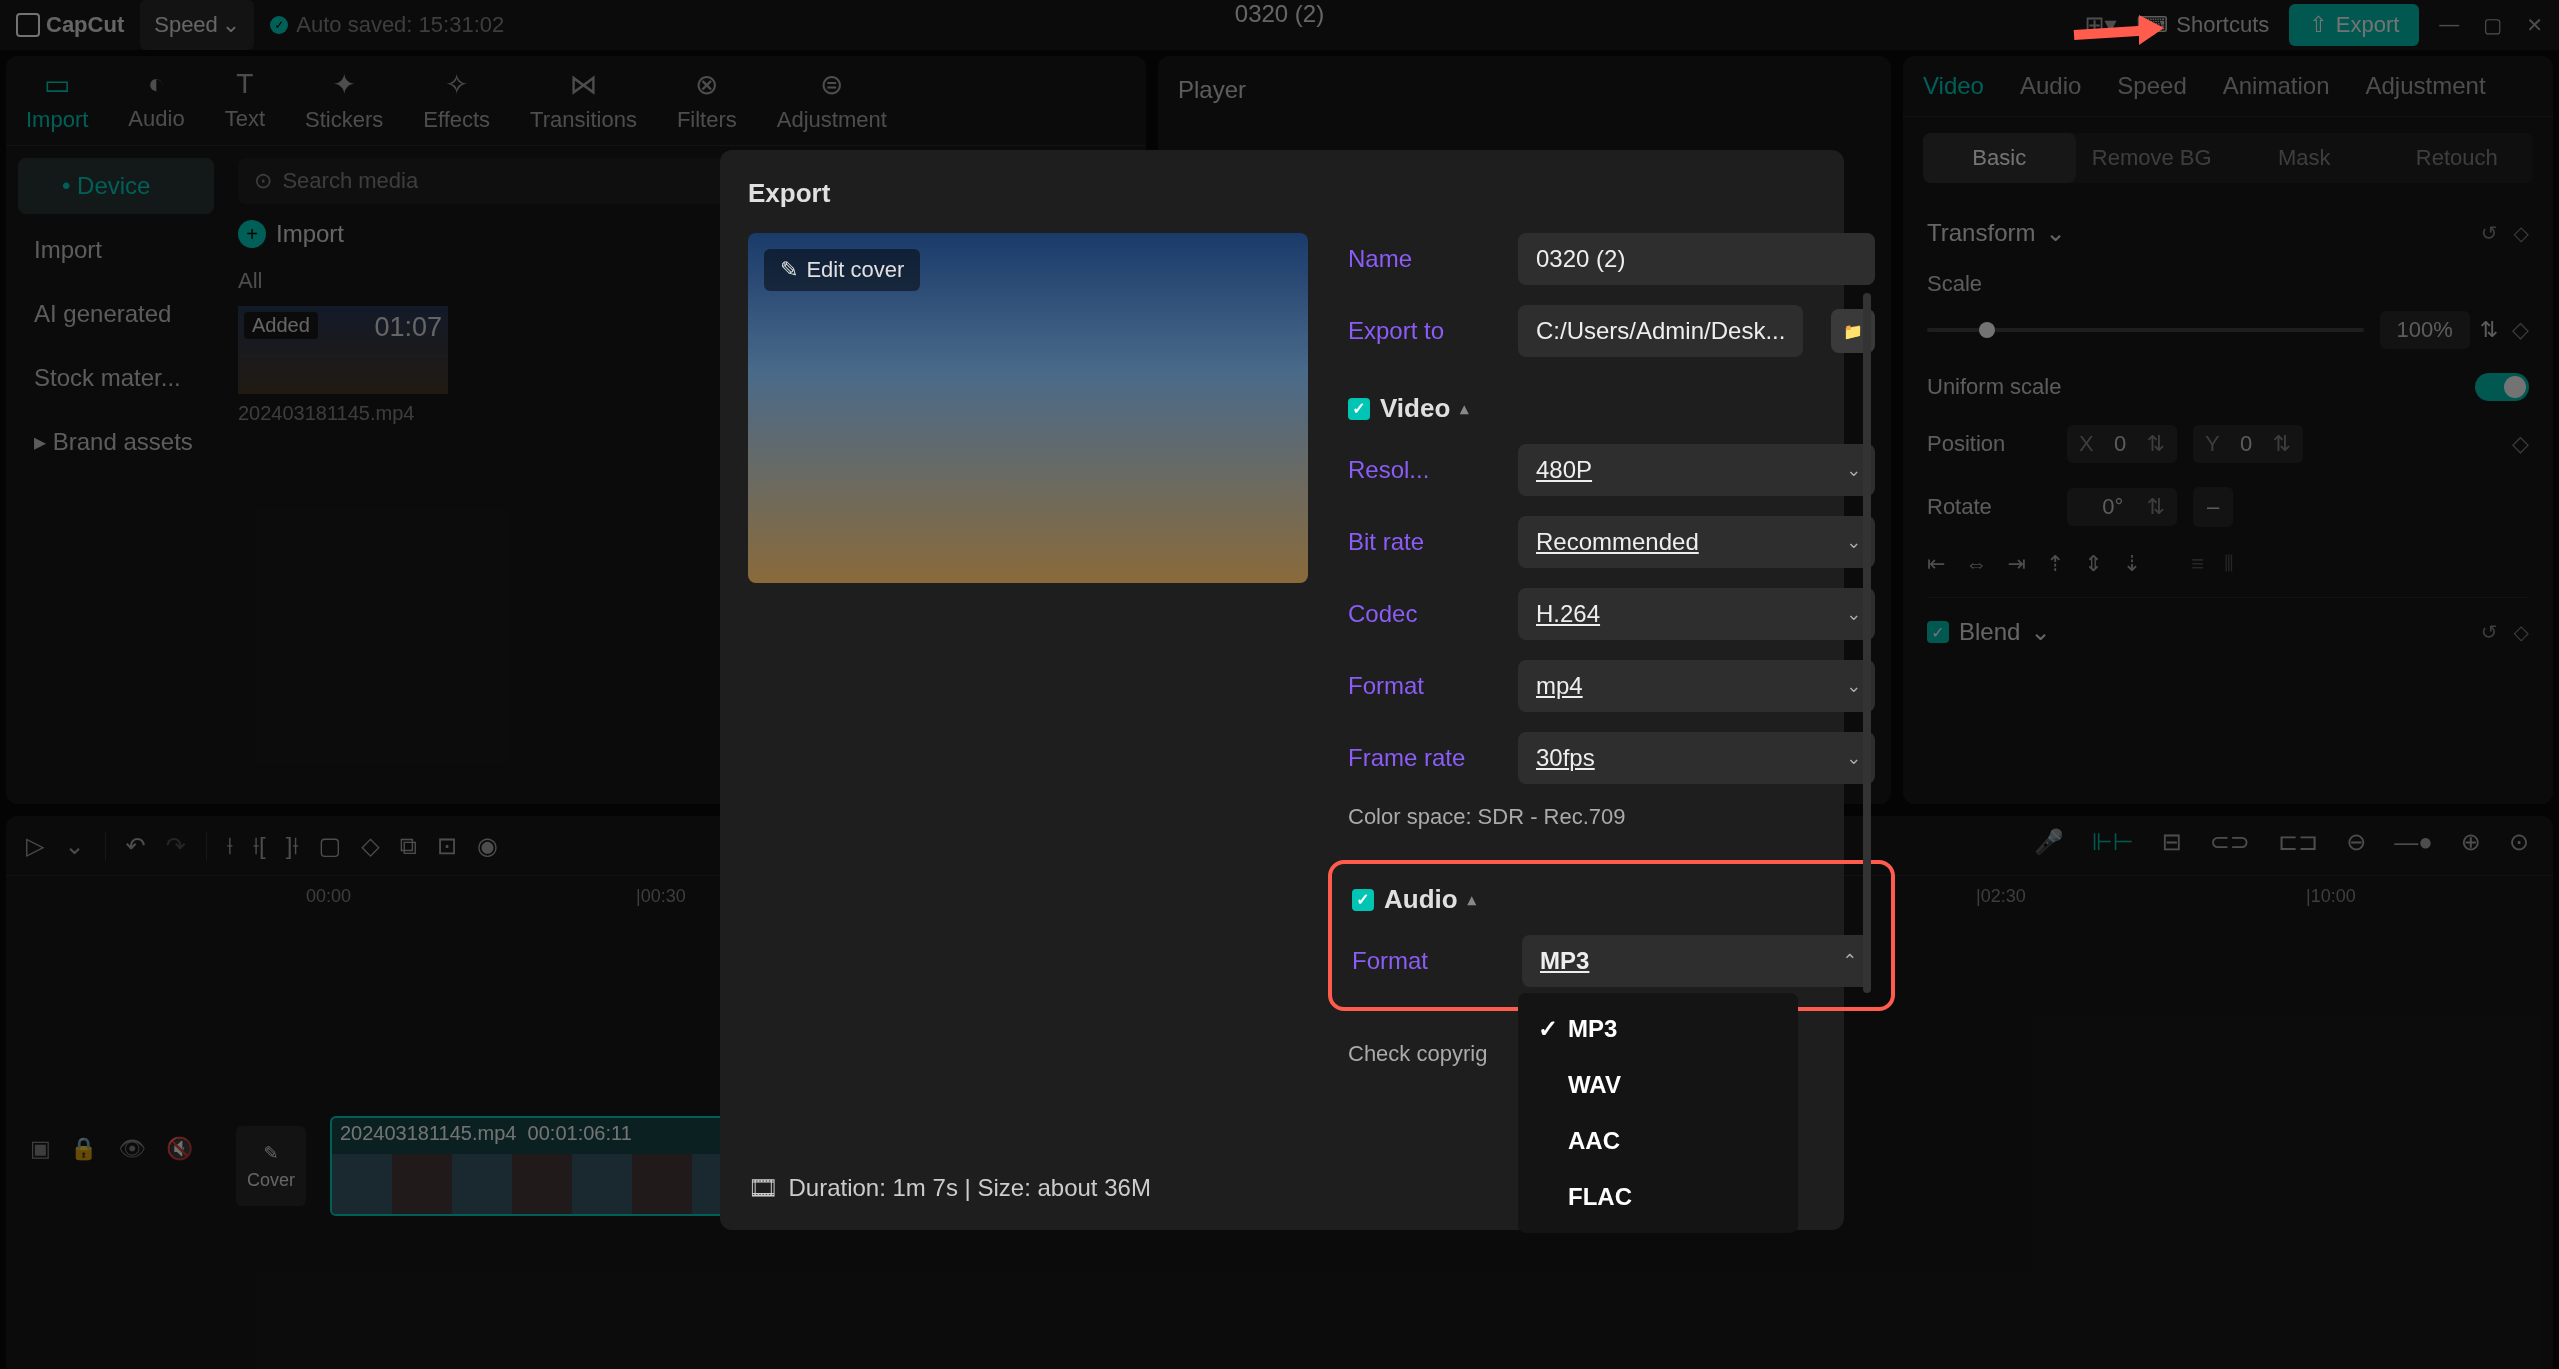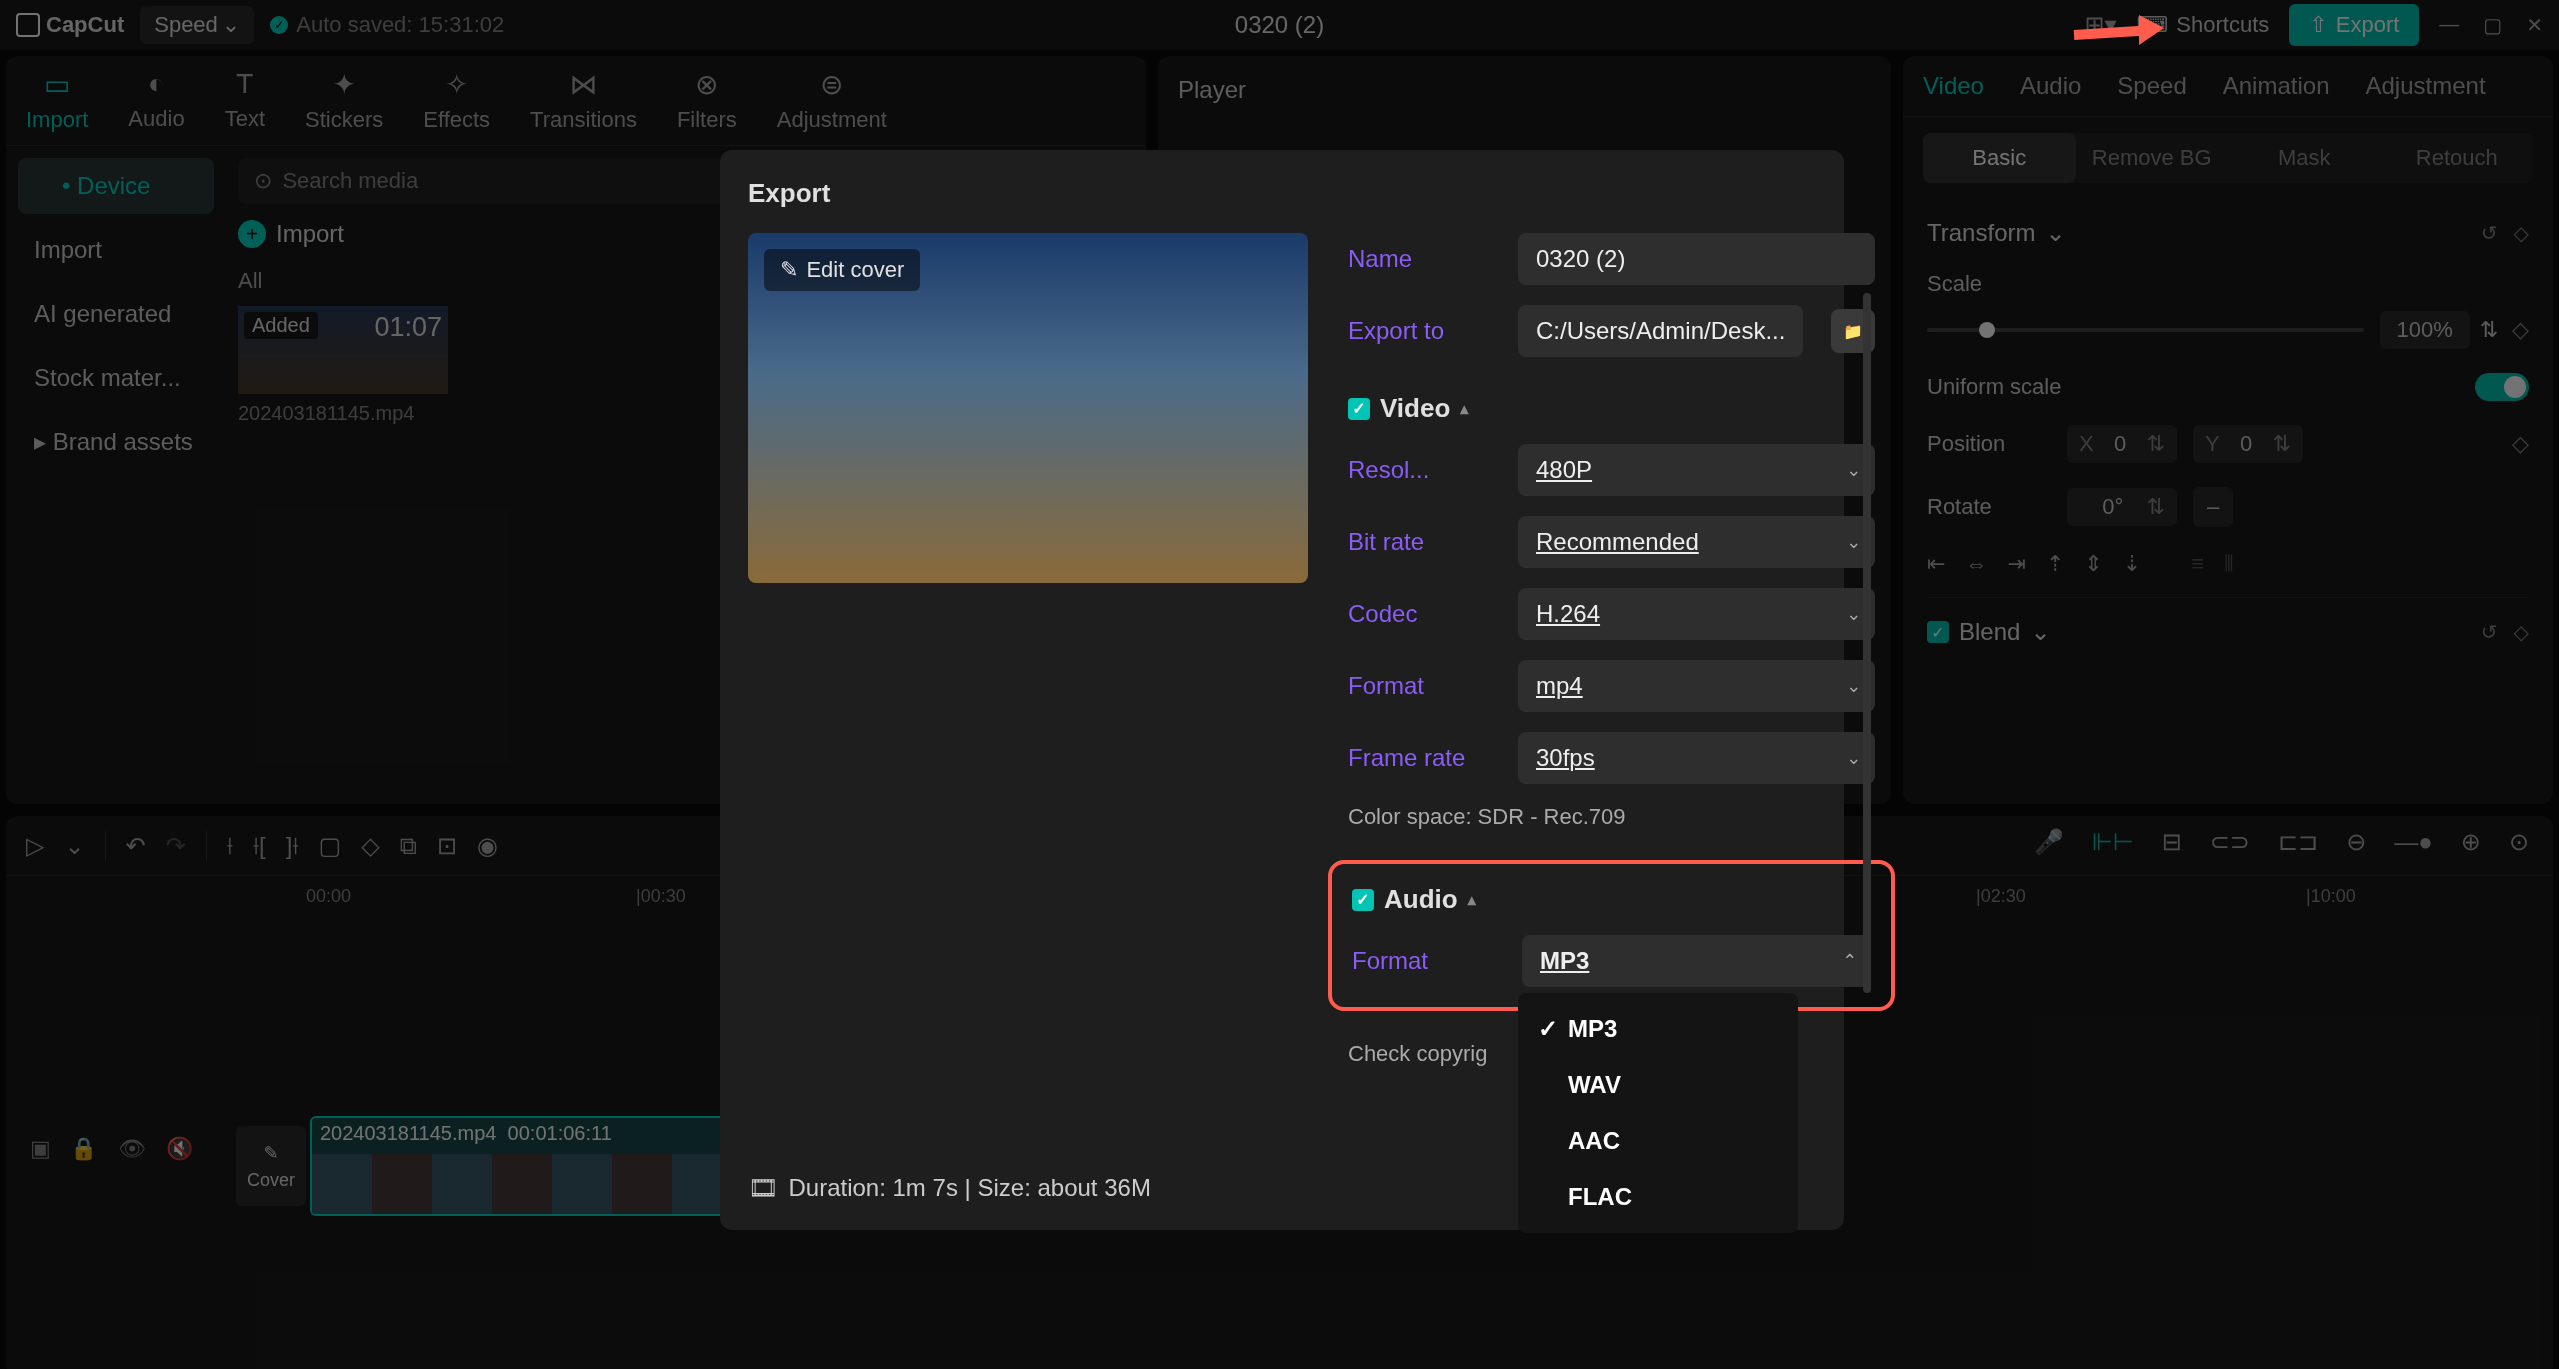--- a/index.html
+++ b/index.html
@@ -1,18 +1,18 @@
 <!DOCTYPE html>
 <html><head>
 <meta charset="utf-8">
 <style>
 * { margin: 0; padding: 0; box-sizing: border-box; font-family: -apple-system, BlinkMacSystemFont, "Segoe UI", sans-serif; }
 body { background: #0a0a0a; color: #e0e0e0; width: 2559px; height: 1369px; position: relative; overflow: hidden; transform-origin: top left; }
 .dim-overlay { position: absolute; inset: 0; background: rgba(0,0,0,0.55); z-index: 5; pointer-events: none; }
-.titlebar { height: 50px; background: #1a1a1a; display: flex; align-items: center; padding: 0 16px; gap: 16px; position: relative; z-index: 1; }
+.titlebar { height: 50px; background: #1a1a1a; display: flex; padding: 0 16px; gap: 16px; position: relative; z-index: 1; }
 .logo { display: flex; align-items: center; gap: 6px; font-weight: 600; font-size: 22px; }
 .logo-icon { width: 24px; height: 24px; border: 2px solid #fff; border-radius: 4px; display: inline-block; position: relative; }
 .menu-btn { background: #2a2a2a; padding: 6px 14px; border-radius: 6px; font-size: 22px; display: flex; align-items: center; gap: 4px; }
 .autosave { color: #888; font-size: 22px; display: flex; align-items: center; gap: 8px; }
 .check-circle { width: 18px; height: 18px; background: #00d4c4; border-radius: 50%; display: inline-flex; align-items: center; justify-content: center; font-size: 12px; color: #000; }
 .title-center { position: absolute; left: 50%; transform: translateX(-50%); font-size: 24px; }
 .titlebar-right { margin-left: auto; display: flex; align-items: center; gap: 20px; }
 .shortcuts-btn { display: flex; align-items: center; gap: 8px; font-size: 22px; color: #ccc; }
 .export-btn { background: #00c4b4; color: #fff; padding: 8px 20px; border-radius: 6px; font-size: 22px; display: flex; align-items: center; gap: 8px; position: relative; z-index: 20; }
 .win-controls { display: flex; gap: 24px; font-size: 20px; color: #aaa; }
@@ -58,21 +58,21 @@
 .coord-input { background: #2a2a2a; padding: 6px 12px; border-radius: 6px; width: 110px; display: flex; justify-content: space-between; align-items: center; }
 .align-icons { display: flex; gap: 20px; font-size: 22px; color: #aaa; margin: 20px 0; }
 .timeline { height: 560px; background: #1a1a1a; margin: 6px; border-radius: 12px; position: relative; z-index: 1; }
 .timeline-toolbar { height: 60px; display: flex; align-items: center; padding: 0 20px; gap: 20px; border-bottom: 1px solid #2a2a2a; }
 .tl-icon { font-size: 24px; color: #aaa; }
 .tl-sep { width: 1px; height: 30px; background: #333; }
 .timeline-ruler { height: 40px; position: relative; font-size: 18px; color: #888; }
 .ruler-mark { position: absolute; top: 10px; }
 .timeline-body { padding: 20px; position: relative; }
 .cover-box { position: absolute; left: 230px; top: 210px; width: 70px; height: 80px; background: #2a2a2a; border-radius: 6px; display: flex; flex-direction: column; align-items: center; justify-content: center; gap: 6px; font-size: 18px; }
-.clip { position: absolute; left: 304px; top: 200px; width: 420px; height: 100px; background: #1a4a4a; border: 2px solid #00d4c4; border-radius: 6px; overflow: hidden; }
+.clip { position: absolute; left: 324px; top: 200px; width: 420px; height: 100px; background: #1a4a4a; border: 2px solid #00d4c4; border-radius: 6px; overflow: hidden; }
 .clip-label { position: absolute; top: 4px; left: 8px; font-size: 20px; color: #fff; }
 .clip-frames { position: absolute; bottom: 0; left: 0; right: 0; height: 60px; background: repeating-linear-gradient(90deg, #3a5a6a 0 60px, #4a3a3a 60px 120px); }
 .tl-left-icons { position: absolute; left: 24px; top: 220px; display: flex; flex-direction: column; gap: 0; }
 .tl-left-row { display: flex; gap: 20px; font-size: 22px; color: #888; }
 
 .modal { position: absolute; left: 720px; top: 150px; width: 1124px; height: 1080px; background: #1e1e1e; border-radius: 12px; z-index: 10; padding: 28px; display: flex; flex-direction: column; }
 .modal-title { font-size: 26px; font-weight: 600; margin-bottom: 24px; }
 .modal-body { display: flex; gap: 40px; flex: 1; }
 .modal-left { width: 560px; }
 .cover-preview { width: 560px; height: 350px; background: linear-gradient(180deg, #1a3a6a 0%, #4a6a8a 40%, #8a6a3a 100%); border-radius: 8px; position: relative; }

